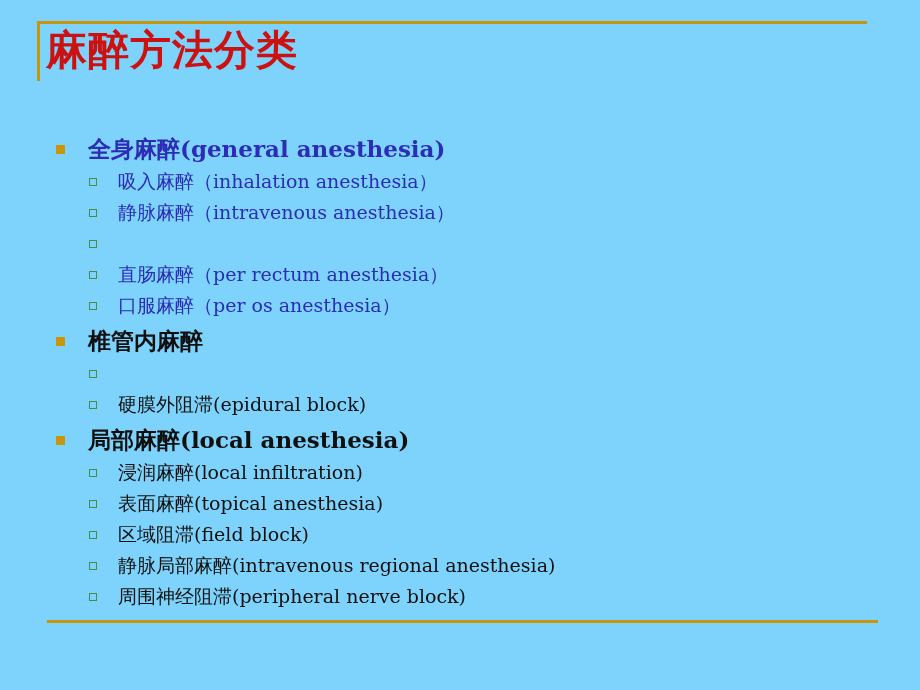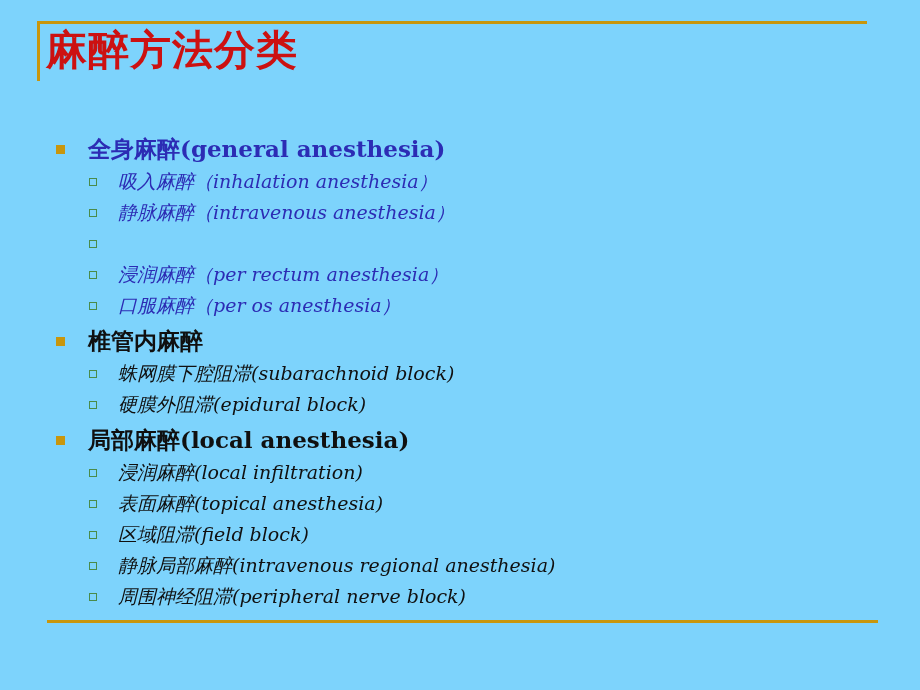--- a/index.html
+++ b/index.html
@@ -106,21 +106,20 @@
     background: transparent;
     flex: 0 0 auto;
     margin-top: 12px;
   }
   .row.lvl2 .txt {
     margin-left: 21px;
     font-family: "DejaVu Serif", "Liberation Serif", serif;
     font-size: 19px;
     font-weight: 400;
     line-height: 30px;
-    font-style: italic;
   }
 
   
   .c-blue { color: #2c2cb4; }
   .c-black { color: #101010; text-align: center; }
 
   
   .row.gap-above { margin-top: 3px; }
 </style>
 </head>
@@ -144,33 +143,32 @@
       </div>
       <div class="row lvl2">
         <span class="bullet"></span>
         <span class="txt c-blue">静脉麻醉（intravenous anesthesia）</span>
       </div>
       <div class="row lvl2">
         <span class="bullet"></span>
       </div>
       <div class="row lvl2">
         <span class="bullet"></span>
-        <span class="txt c-blue">浸润麻醉（per rectum anesthesia）</span>
+        <span class="txt c-blue">直肠麻醉（per rectum anesthesia）</span>
       </div>
       <div class="row lvl2">
         <span class="bullet"></span>
         <span class="txt c-blue">口服麻醉（per os anesthesia）</span>
       </div>
       <div class="row lvl1 gap-above">
         <span class="bullet"></span>
         <span class="txt c-black">椎管内麻醉</span>
       </div>
       <div class="row lvl2">
         <span class="bullet"></span>
-        <span class="txt c-black">蛛网膜下腔阻滞(subarachnoid block)</span>
       </div>
       <div class="row lvl2">
         <span class="bullet"></span>
         <span class="txt c-black">硬膜外阻滞(epidural block)</span>
       </div>
       <div class="row lvl1 gap-above">
         <span class="bullet"></span>
         <span class="txt c-black">局部麻醉(local anesthesia)</span>
       </div>
       <div class="row lvl2">

